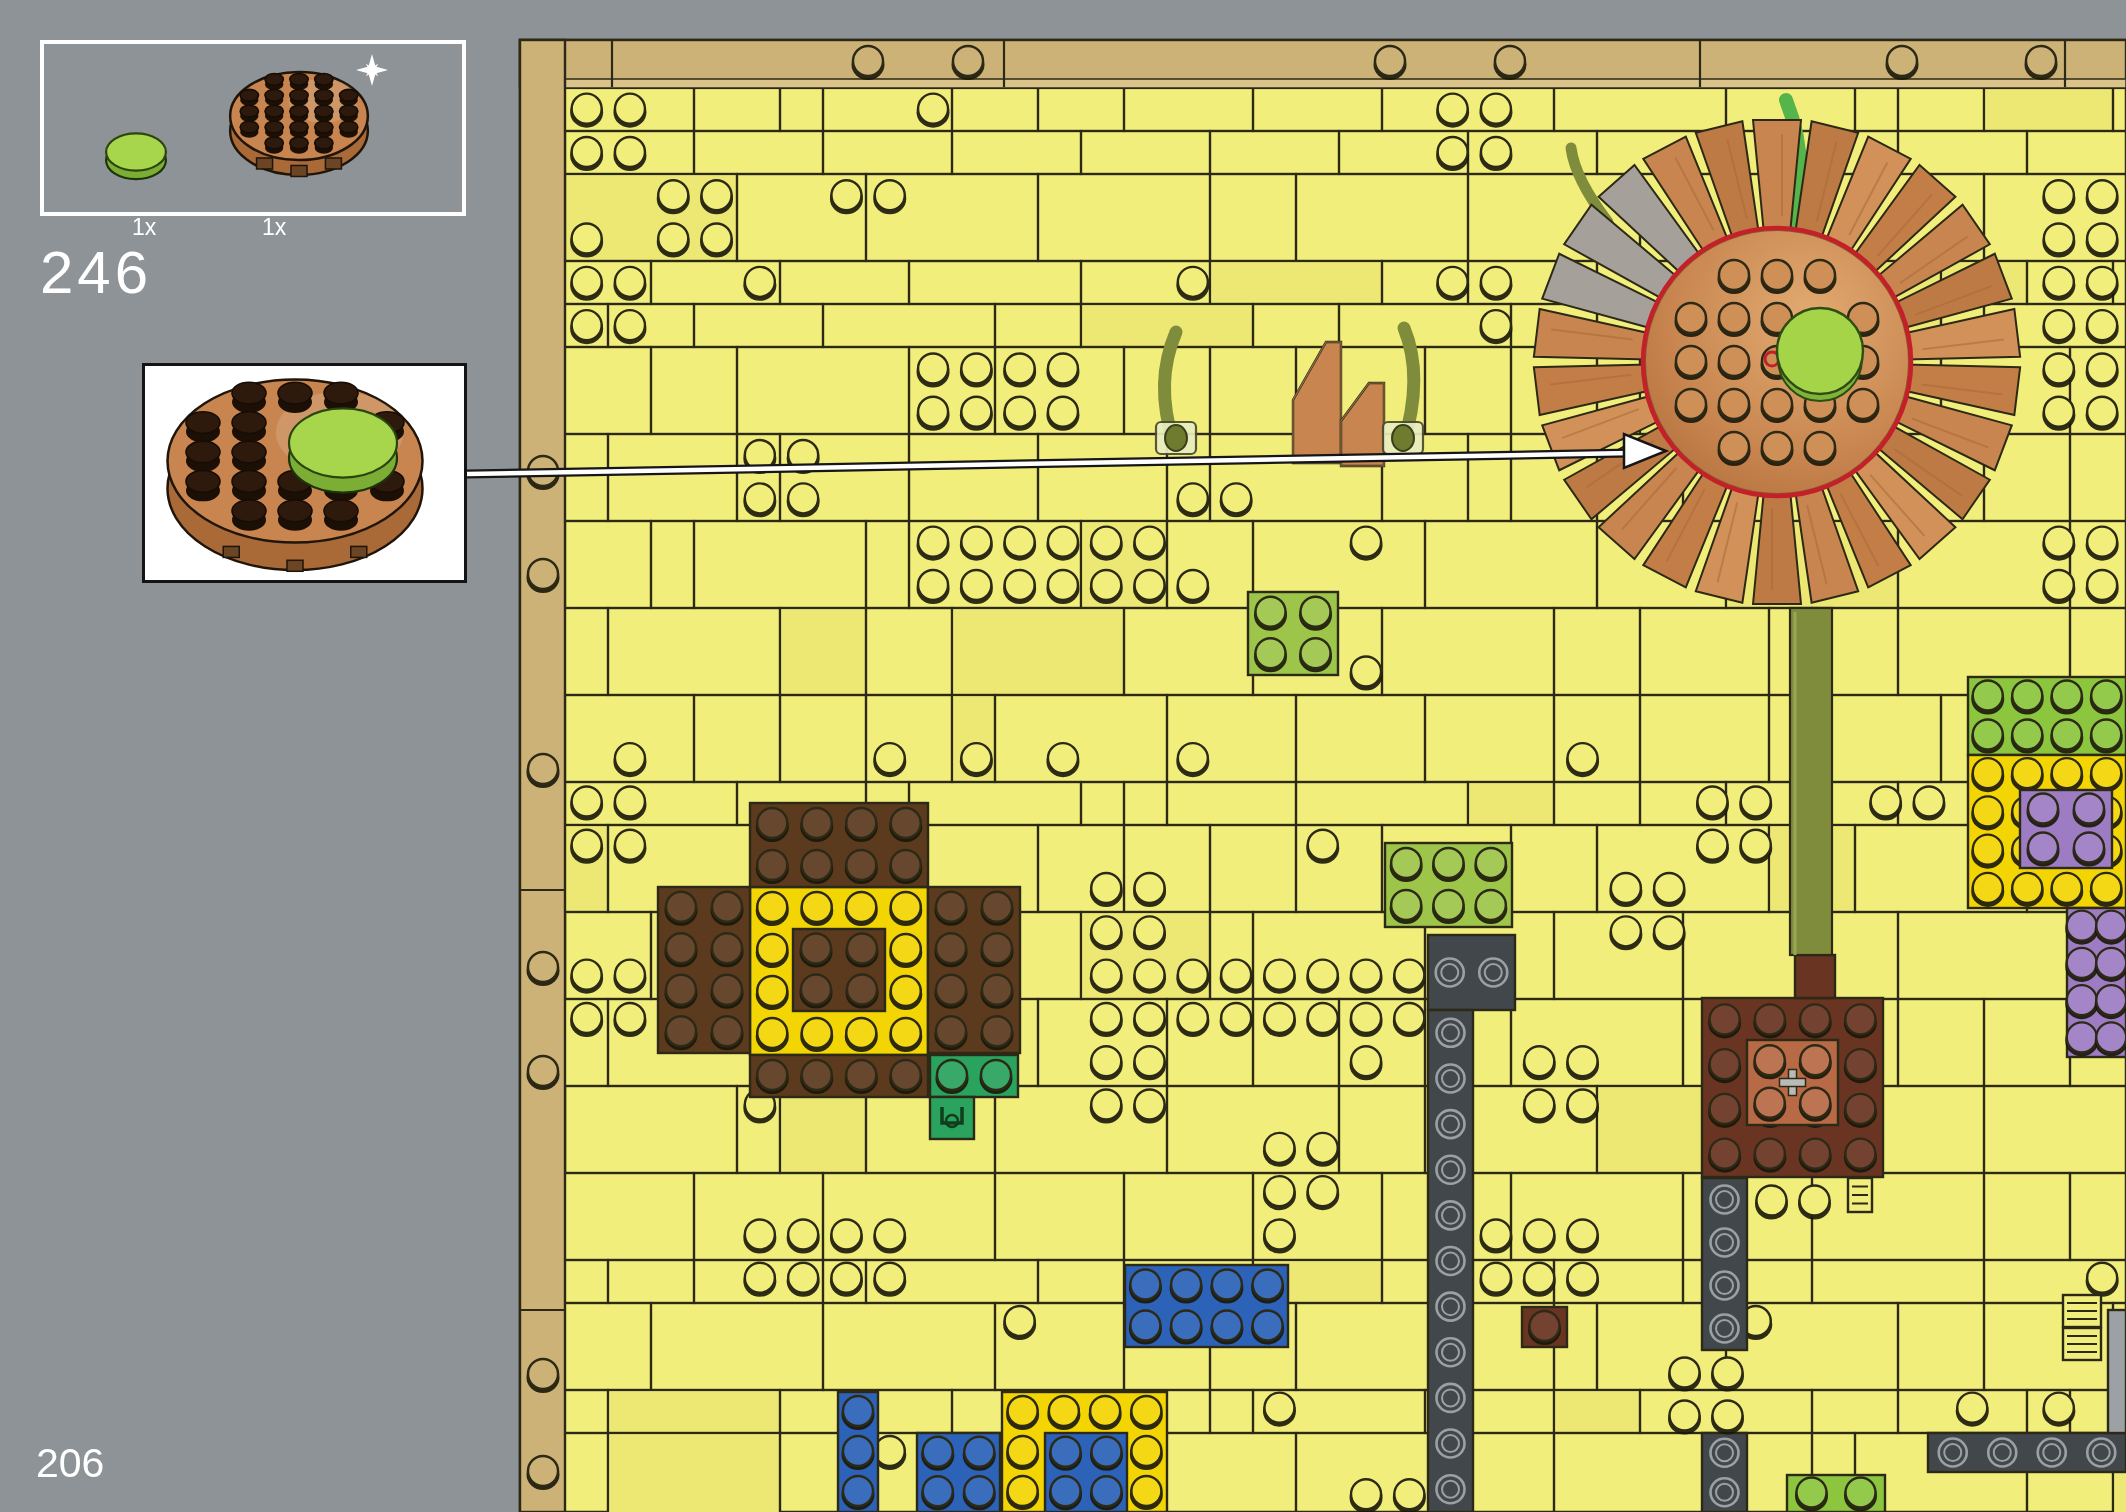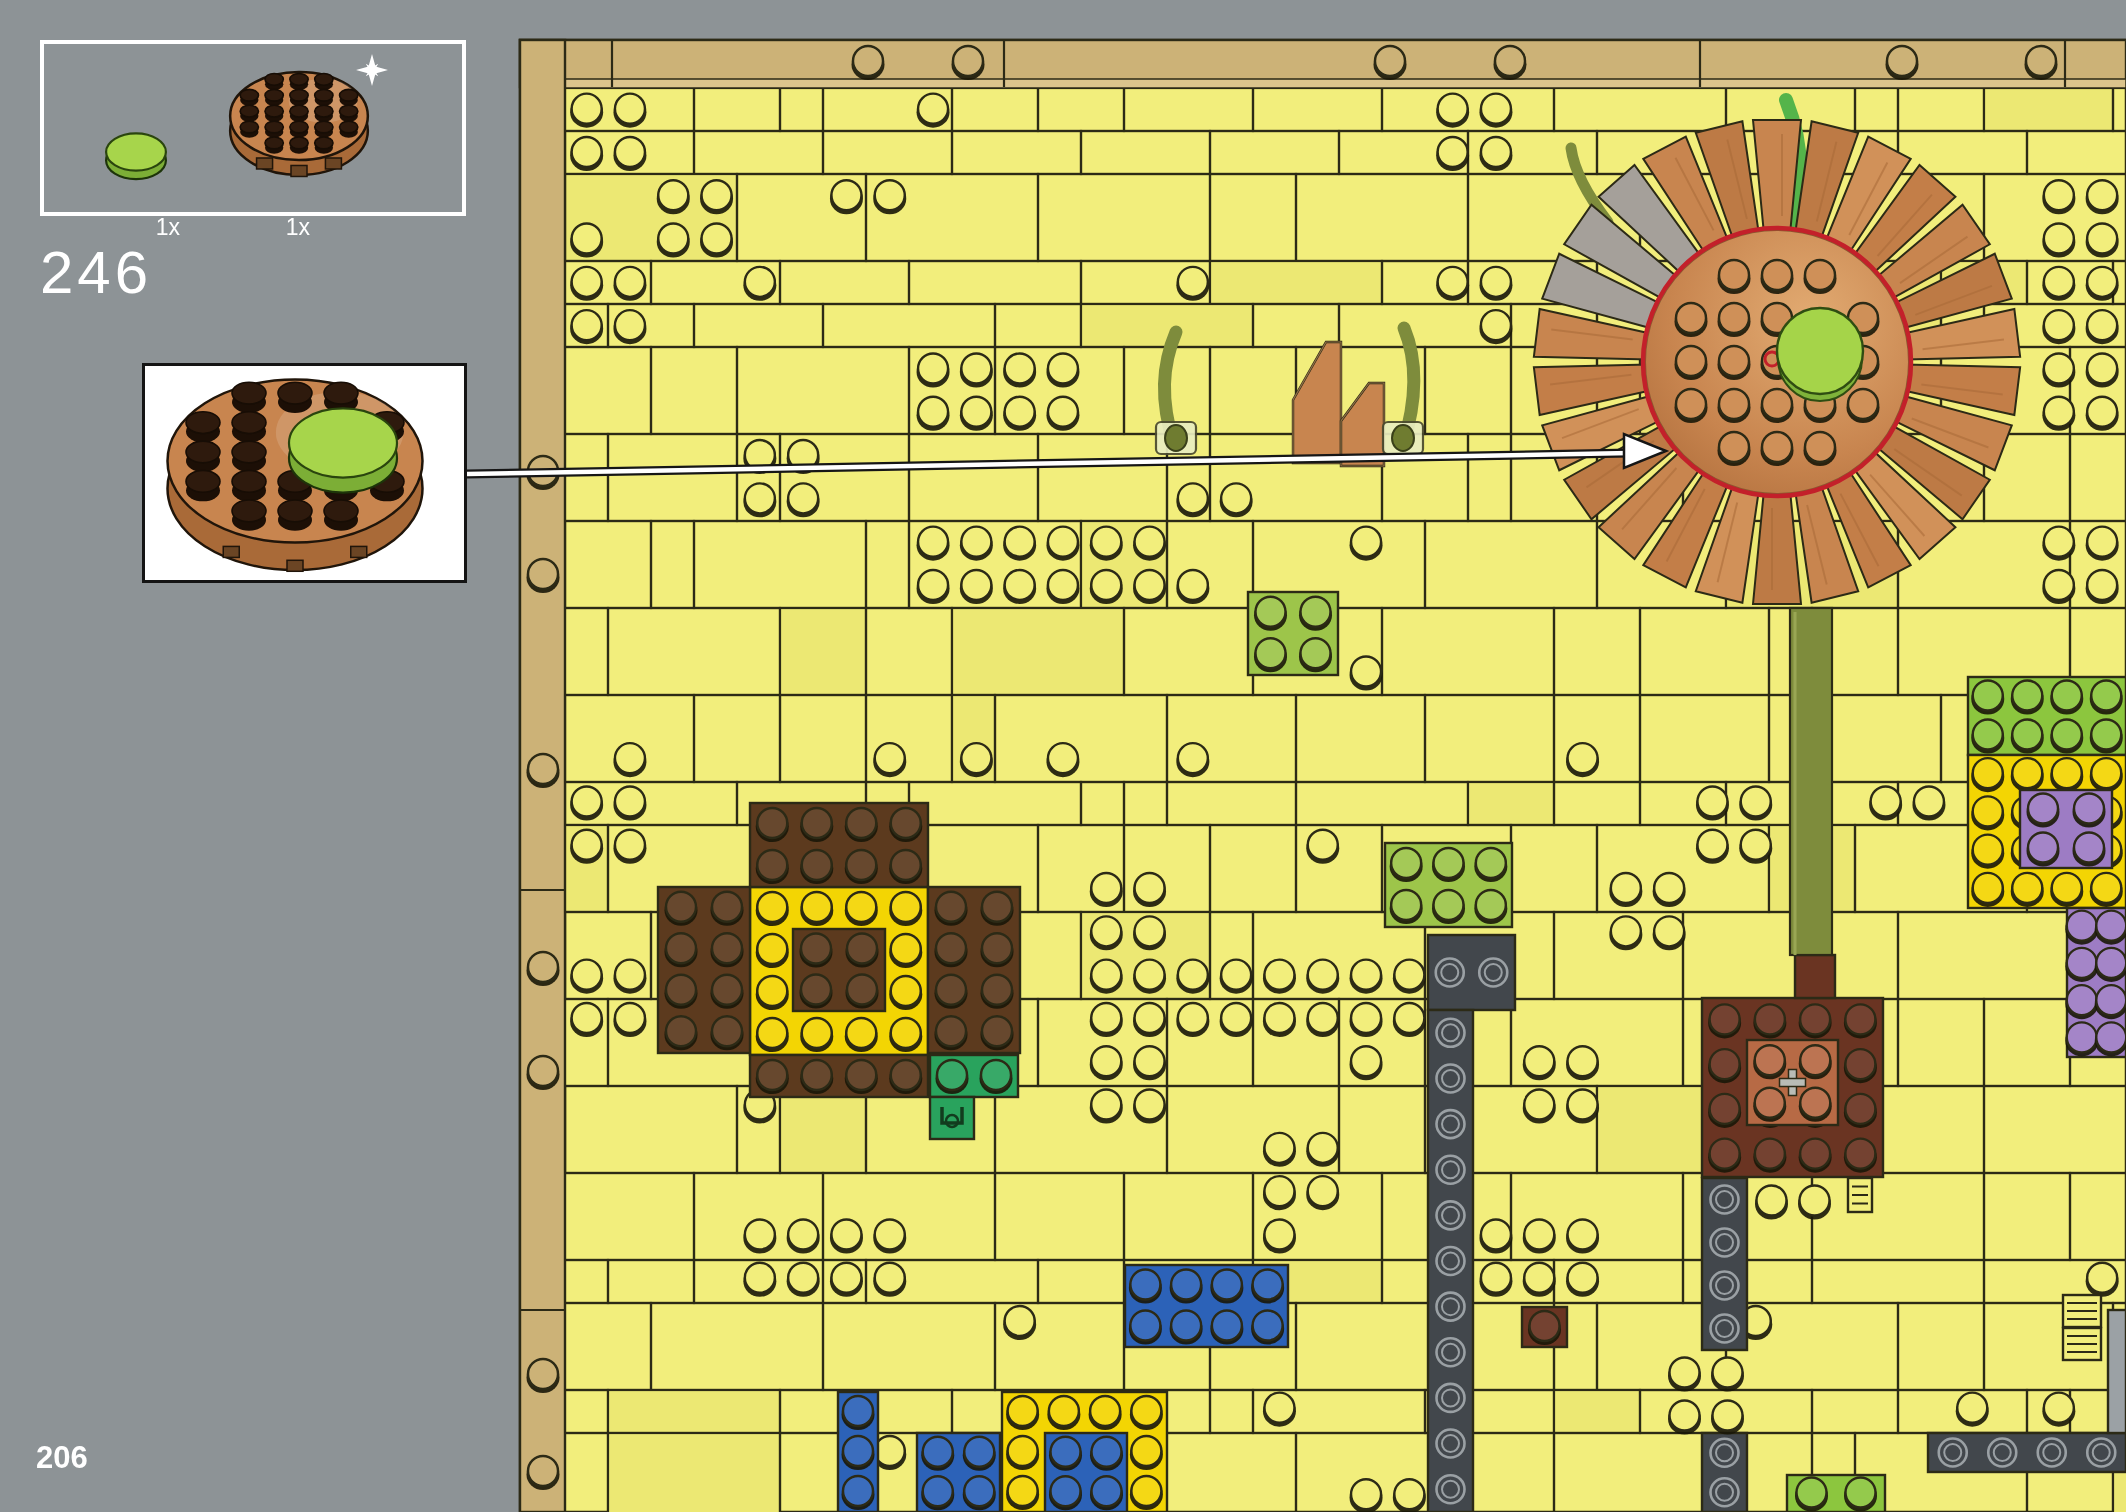--- a/index.html
+++ b/index.html
@@ -2,30 +2,30 @@
 <html><head>
 <meta charset="utf-8">
 <style>
   html,body{margin:0;padding:0;background:#8d9396;}
   .page{position:relative;width:2126px;height:1512px;background:#8d9396;overflow:hidden;
         font-family:"Liberation Sans",sans-serif;}
   #illustration{position:absolute;left:0;top:0;}
   .parts-box{position:absolute;left:40px;top:40px;width:426px;height:176px;
              border:4px solid #ffffff;box-sizing:border-box;}
   .parts-box svg{position:absolute;left:0;top:0;}
-  .count{position:absolute;top:170px;width:48px;text-align:right;color:#ffffff;
+  .count{position:absolute;top:170px;width:48px;text-align:left;color:#ffffff;
          font-size:23px;font-weight:400;}
   .c1{left:88px;}
   .c2{left:218px;}
   .step-number{position:absolute;left:40px;top:238px;color:#ffffff;font-size:60px;
                font-weight:300;letter-spacing:4px;text-align:right;}
   .sub-box{position:absolute;left:142px;top:363px;width:325px;height:220px;background:#ffffff;
            border:3px solid #141414;box-sizing:border-box;}
   .sub-box svg{position:absolute;left:0;top:0;}
-  .page-number{position:absolute;left:36px;top:1440px;color:#ffffff;font-size:31px;font-weight:700;}
+  .page-number{position:absolute;left:36px;top:1440px;color:#ffffff;font-size:41px;font-weight:400;}
 </style>
 </head>
 <body>
 
 <div class="page">
 
   <svg id="illustration" width="2126" height="1512" viewBox="0 0 2126 1512">
       <defs>
         <radialGradient id="gCopper" cx="0.62" cy="0.34" r="0.95">
           <stop offset="0" stop-color="#e2ab72"></stop>

